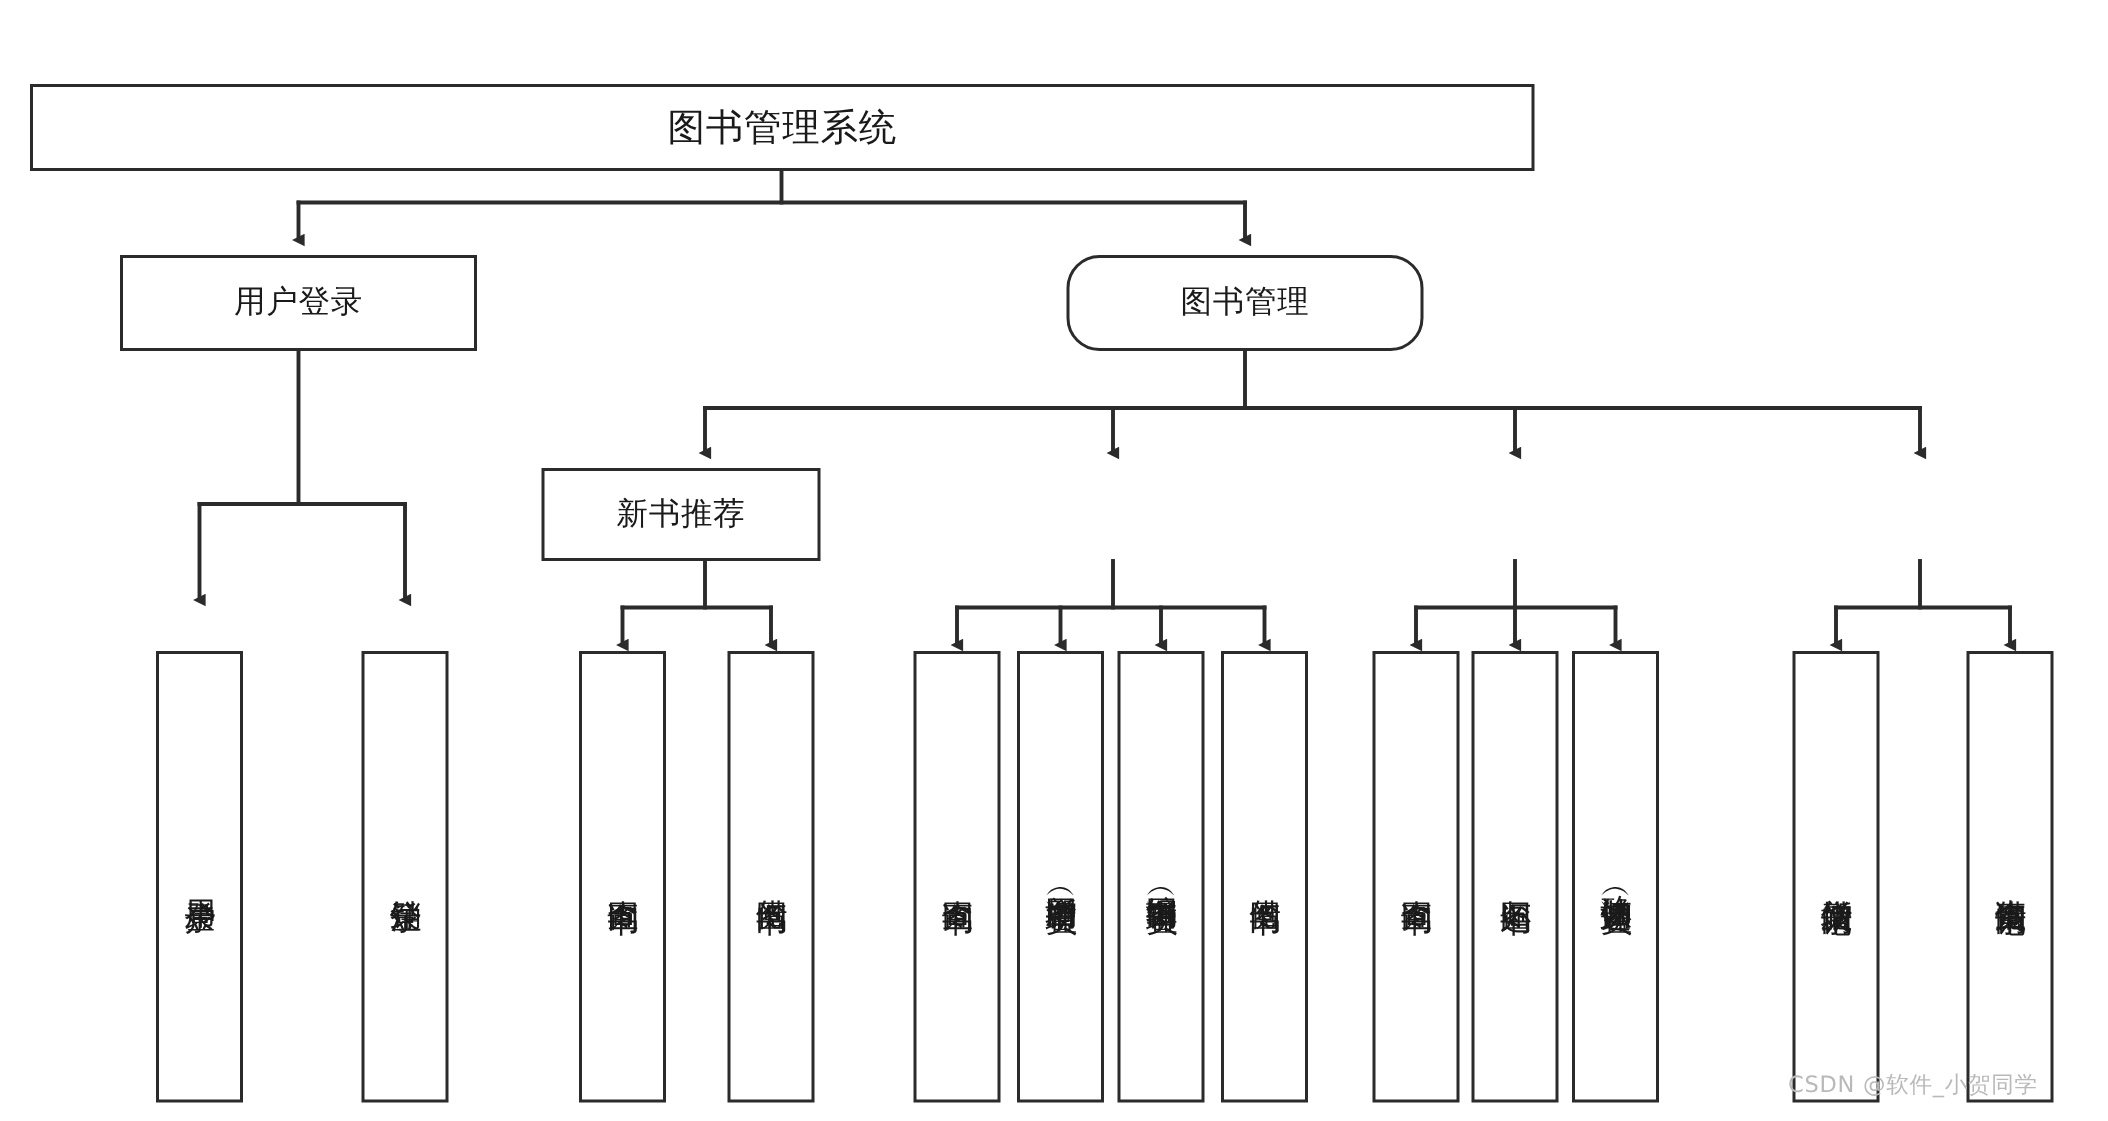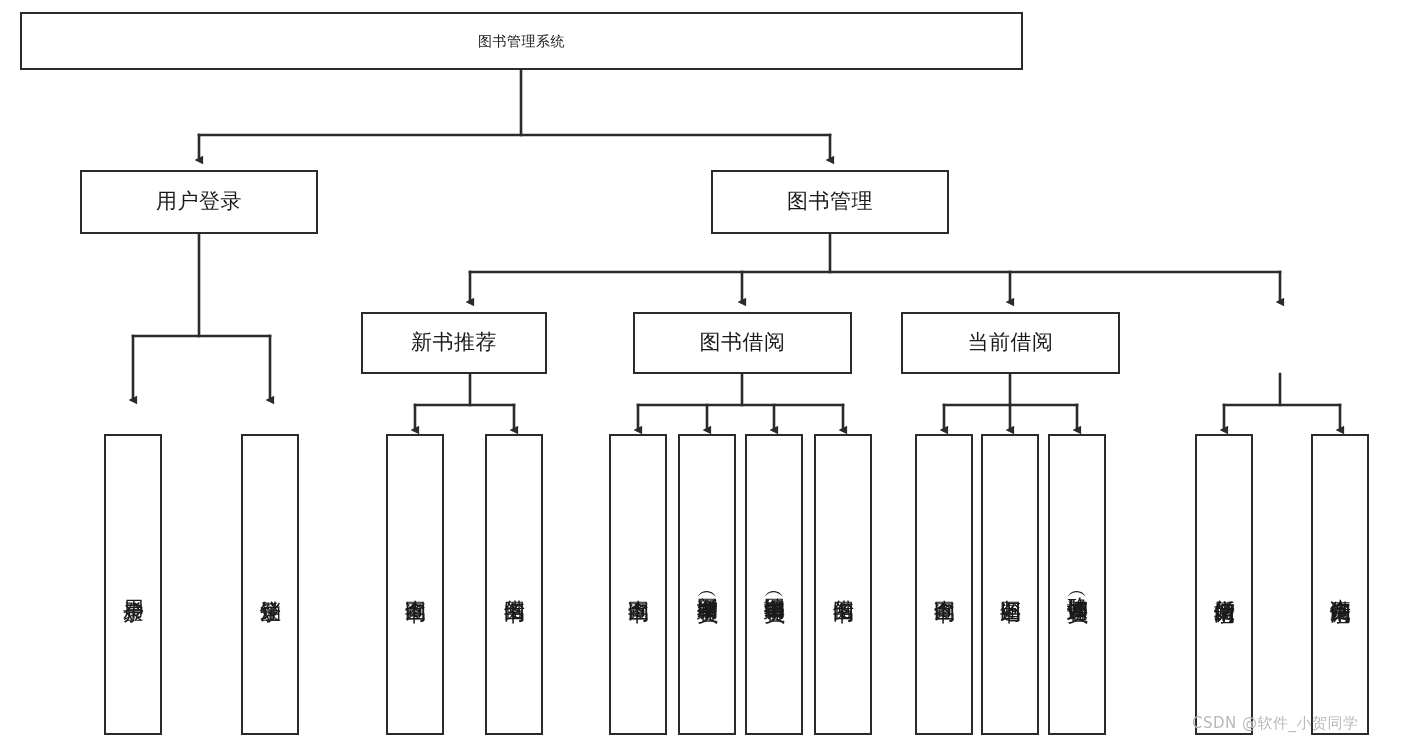--- a/index.html
+++ b/index.html
@@ -36,21 +36,22 @@
     justify-content: center;
     color: #1a1a1a;
   }
   .node.h-node {
     font-size: 21px;
     letter-spacing: 0.5px;
     line-height: 1.2;
     white-space: nowrap;
   }
   .node.h-node.root-node {
-    font-size: 14px;
+    font-size: 25px;
+    margin-top: 44px;
   }
   .node.v-node {
     font-size: 21px;
     letter-spacing: 1px;
   }
   .v-label {
     writing-mode: vertical-rl;
     text-orientation: upright;
     -webkit-writing-mode: vertical-rl;
     line-height: 1.28;
@@ -122,35 +123,29 @@
   </svg>
 
   <div class="node h-node root-node" style="left:20px; top:12px; width:1003px; height:58px;">
     <span>图书管理系统</span>
   </div>
 
   <div class="node h-node" style="left:80px; top:170px; width:238px; height:64px;">
     <span>用户登录</span>
   </div>
 
-  <div class="node h-node" style="left:711px; top:170px; width:238px; height:64px;">
+  <div class="node h-node" style="left:711px; top:170px; width:238px; height:64px;border-radius:22px;">
     <span>图书管理</span>
   </div>
 
   <div class="node h-node" style="left:361px; top:312px; width:186px; height:62px;">
     <span>新书推荐</span>
   </div>
 
-  <div class="node h-node" style="left:633px; top:312px; width:219px; height:62px;">
-    <span>图书借阅</span>
-  </div>
-
-  <div class="node h-node" style="left:901px; top:312px; width:219px; height:62px;">
-    <span>当前借阅</span>
-  </div>
+
 
 
   <div class="node v-node" style="left:104px; top:434px; width:58px; height:301px;">
     <span class="v-label">用户登录</span>
   </div>
 
   <div class="node v-node" style="left:241px; top:434px; width:58px; height:301px;">
     <span class="v-label">注销登录</span>
   </div>
 

